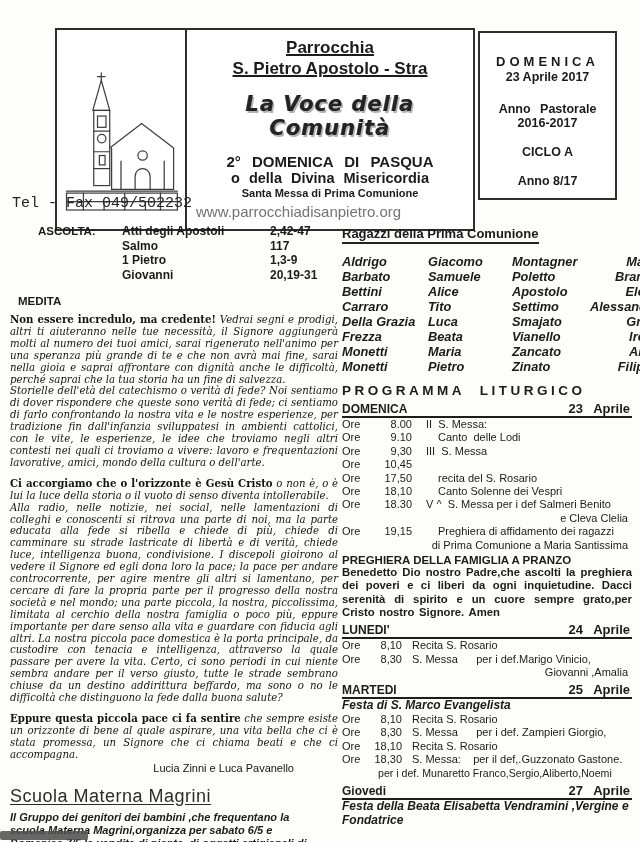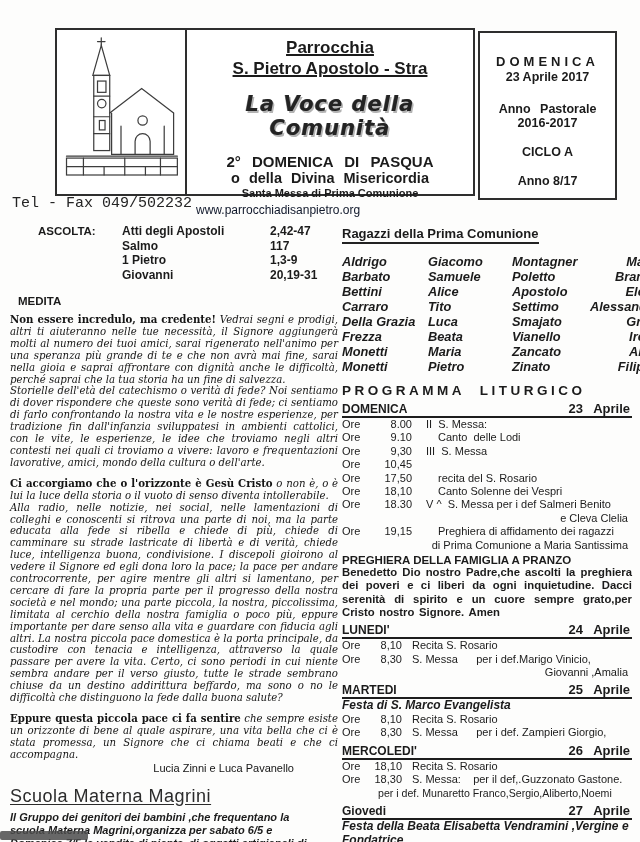--- a/index.html
+++ b/index.html
@@ -1,20 +1,20 @@
 <!DOCTYPE html>
 <html><head>
 <meta charset="utf-8">
 <style>
   html,body{margin:0;padding:0;}
   .page{position:relative;width:640px;height:842px;background:#fdfdfc;overflow:hidden;
         font-family:"Liberation Sans",sans-serif;color:#1b1b1b;}
 
   
-  .hdr-main{position:absolute;left:55px;top:28px;width:420px;height:168px;
+  .hdr-main{position:absolute;left:55px;top:28px;width:420px;height:203px;
             border:2px solid #2e2e2e;display:flex;box-sizing:border-box;background:#fff;}
   .hdr-church{width:130px;flex:none;border-right:2px solid #2e2e2e;display:flex;
               align-items:flex-end;justify-content:center;padding:3px 2px 2px;box-sizing:border-box;}
   .hdr-titles{flex:1;text-align:center;padding-top:7px;}
   .t1{font-size:17px;font-weight:bold;text-decoration:underline;text-decoration-thickness:2px;line-height:1.25;}
   .motto{margin-top:12px;font-size:21px;font-weight:bold;font-style:italic;letter-spacing:1px;
          color:#232323;font-family:"DejaVu Sans",sans-serif;
          text-shadow:1.5px 1.5px 0 #b3b3b3,-0.5px -0.5px 0 #8d8d8d;}
   .sun1{margin-top:13px;font-size:15px;font-weight:bold;word-spacing:7px;}
   .sun2{font-size:14.5px;font-weight:bold;word-spacing:5px;}
@@ -23,21 +23,21 @@
   .hdr-datebox{position:absolute;left:478px;top:31px;width:139px;height:169px;
                border:2px solid #2e2e2e;text-align:center;box-sizing:border-box;padding-top:21px;background:#fff;}
   .db-day{font-weight:bold;font-size:13px;letter-spacing:4px;}
   .db-date{font-weight:bold;font-size:12.5px;margin-top:1px;}
   .db-anno{font-weight:bold;font-size:12.5px;margin-top:18px;word-spacing:6px;}
   .db-years{font-weight:bold;font-size:12.5px;}
   .db-ciclo{font-weight:bold;font-size:12.5px;margin-top:15px;}
   .db-num{font-weight:bold;font-size:12.5px;margin-top:15px;}
 
   .tel{position:absolute;left:12px;top:195px;font-size:15px;color:#242424;font-family:Liberation Mono, monospace;}
-  .web{position:absolute;left:196px;top:203px;font-size:12px;color:#0f172a;}
+  .web{position:absolute;left:196px;top:203px;font-size:15px;color:#737373;}
 
   
   .col-left{position:absolute;left:10px;top:224px;width:328px;}
   .ascolta{display:flex;margin-left:28px;}
   .asc-label{font-weight:bold;font-size:11.5px;width:84px;flex:none;padding-top:1px;}
   .asc-table{font-weight:bold;font-size:12px;line-height:14.5px;}
   .asc-row{display:flex;}
   .asc-book{width:148px;flex:none;}
   .medita-label{font-weight:bold;font-size:11.5px;margin:13px 0 7px 8px;}
   .medita-text{font-family:"DejaVu Serif",serif;font-style:italic;font-size:10.2px;
@@ -297,24 +297,20 @@
           <span class="desc">Recita S. Rosario</span>
         </div>
       <div class="sl">
           <span class="ore">Ore</span>
           <span class="time">8,30</span>
           <span class="desc">S. Messa      per i def. Zampieri Giorgio,</span>
         </div>
     </div>
 
     
-    <div class="day-hdr">
-      <span class="day-name">MERCOLEDI'</span>
-      <span class="day-date">26 Aprile</span>
-    </div>
     <div class="sched narrow">
       <div class="sl">
           <span class="ore">Ore</span>
           <span class="time">18,10</span>
           <span class="desc">Recita S. Rosario</span>
         </div>
       <div class="sl">
           <span class="ore">Ore</span>
           <span class="time">18,30</span>
           <span class="desc">S. Messa:    per il def,.Guzzonato Gastone.</span>

